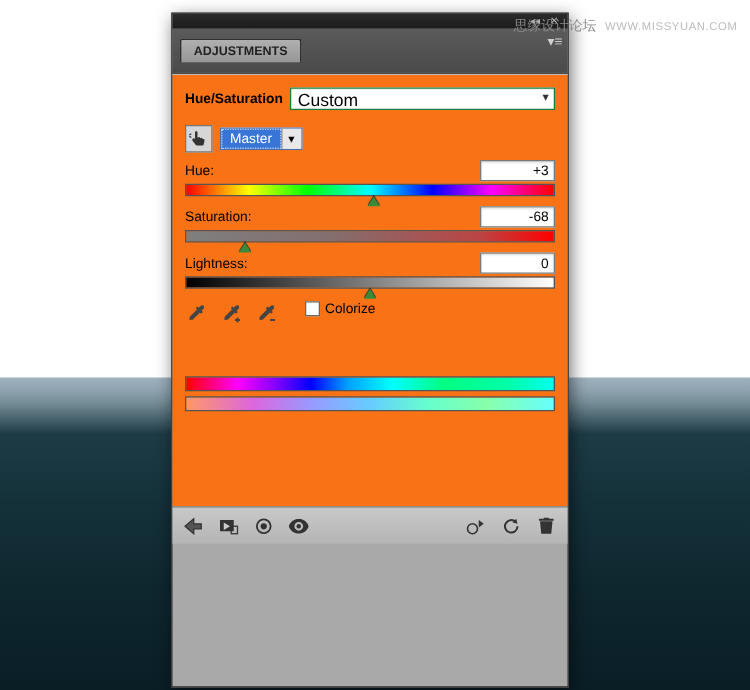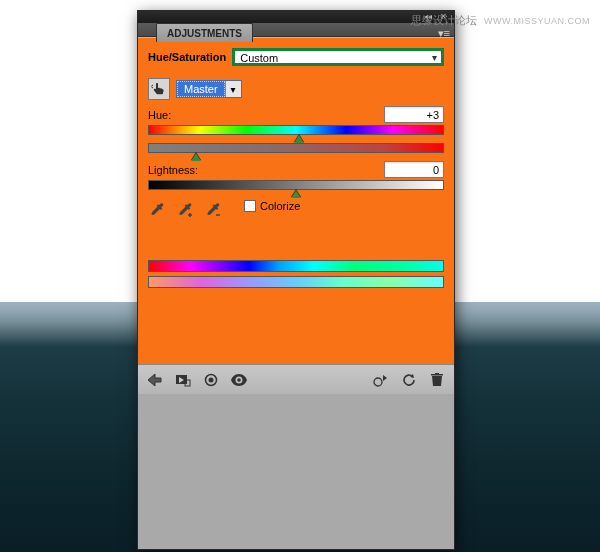--- a/index.html
+++ b/index.html
@@ -9,32 +9,32 @@
   .bg-ocean { position: absolute; left: 0; right: 0; bottom: 0; height: 250px;
     background: linear-gradient(to bottom,
       #9fb2bf 0%, #8fa4b0 4%, #768e98 8%,
       #1e3c46 18%, #14313a 40%, #0e262e 70%, #0a1e26 100%);
   }
   .panel { position: absolute; left: 137px; top: 10px; width: 318px; height: 540px;
     background: #a9a9a9; border: 1px solid #2a2a2a; box-shadow: 2px 4px 14px rgba(0,0,0,.6); }
   .panel-topbar { height: 12px; background: linear-gradient(#2b2b2b,#1b1b1b);
     display:flex; justify-content:flex-end; align-items:center; padding:0 4px; gap:6px; }
   .panel-topbar .sq { width:10px; height:8px; color:#bbb; font-size:8px; line-height:8px; }
-  .tabs { height: 14px; background: linear-gradient(#5b5b5b,#4a4a4a);
-    display:flex; align-items:flex-start; padding-left:16px; border-bottom:1px solid #2d2d2d; position:relative; }
+  .tabs { height: 36px; background: linear-gradient(#5b5b5b,#4a4a4a);
+    display:flex; align-items:center; padding-left:4px; border-bottom:1px solid #2d2d2d; position:relative; }
   .tab { background:linear-gradient(#8a8a8a,#6d6d6d); color:#e6e6e6; font-size:10px;
     padding:4px 10px 3px; border:1px solid #2f2f2f; border-bottom:none;
     border-top-left-radius:2px; border-top-right-radius:2px; margin-left:2px; }
   .tab.active { background:linear-gradient(#b0b0b0,#969696); color:#222; font-weight:bold; }
   .tab-menu { position:absolute; right:4px; top:4px; color:#d0d0d0; font-size:11px; }
   .content { background:#f97316; border-top:1px solid #bbb; padding:6px 10px 4px; }
   .row { display:flex; align-items:center; gap:6px; margin:4px 0; }
   .adj-title { font-weight:bold; font-size:11px; }
-  .select { flex:1; background:#fff; border:3px solid #15803d; box-shadow:inset 0 1px 0 #eee;
-    height:18px; font-size:11px; padding:1px 18px 1px 5px; position:relative; }
+  .select { flex:1; background:#fff; border:1px solid #15803d; box-shadow:inset 0 1px 0 #eee;
+    height:18px; font-size:14px; padding:1px 18px 1px 5px; position:relative; }
   .select::after { content:"▾"; position:absolute; right:4px; top:1px; font-size:10px; color:#333; }
   .hand-row { margin:12px 0 6px; }
   .hand-icon { width:22px; height:22px; border:1px solid #777; background:#d6d6d6;
     display:flex; align-items:center; justify-content:center; }
   .edit-select { background:#fff; border:1px solid #4a6da8; padding:0; height:18px;
     display:flex; align-items:center; }
   .edit-sel-inner { background:#3875d7; color:#fff; font-size:11px; padding:1px 6px; height:16px;
     display:flex; align-items:center; border:1px dotted #b0cef7; }
   .edit-arrow { background:#e8e8e8; border-left:1px solid #888; width:16px; height:16px;
     display:flex; align-items:center; justify-content:center; font-size:10px; }
@@ -114,20 +114,24 @@
       <div class="slider-head">
         <span>Hue:</span>
         <input class="valbox" value="+3" style="">
       </div>
       <div class="track hue-grad">
         <div class="thumb" style="left:calc(51% - 5px)"></div>
       </div>
     </div>
 
     <div class="slider-block">
+      <div class="slider-head">
+        <span>Saturation:</span>
+        <input class="valbox" value="-68" style="">
+      </div>
       <div class="track sat-grad">
         <div class="thumb" style="left:calc(16% - 5px)"></div>
       </div>
     </div>
 
     <div class="slider-block">
       <div class="slider-head">
         <span>Lightness:</span>
         <input class="valbox" value="0" style="">
       </div>

